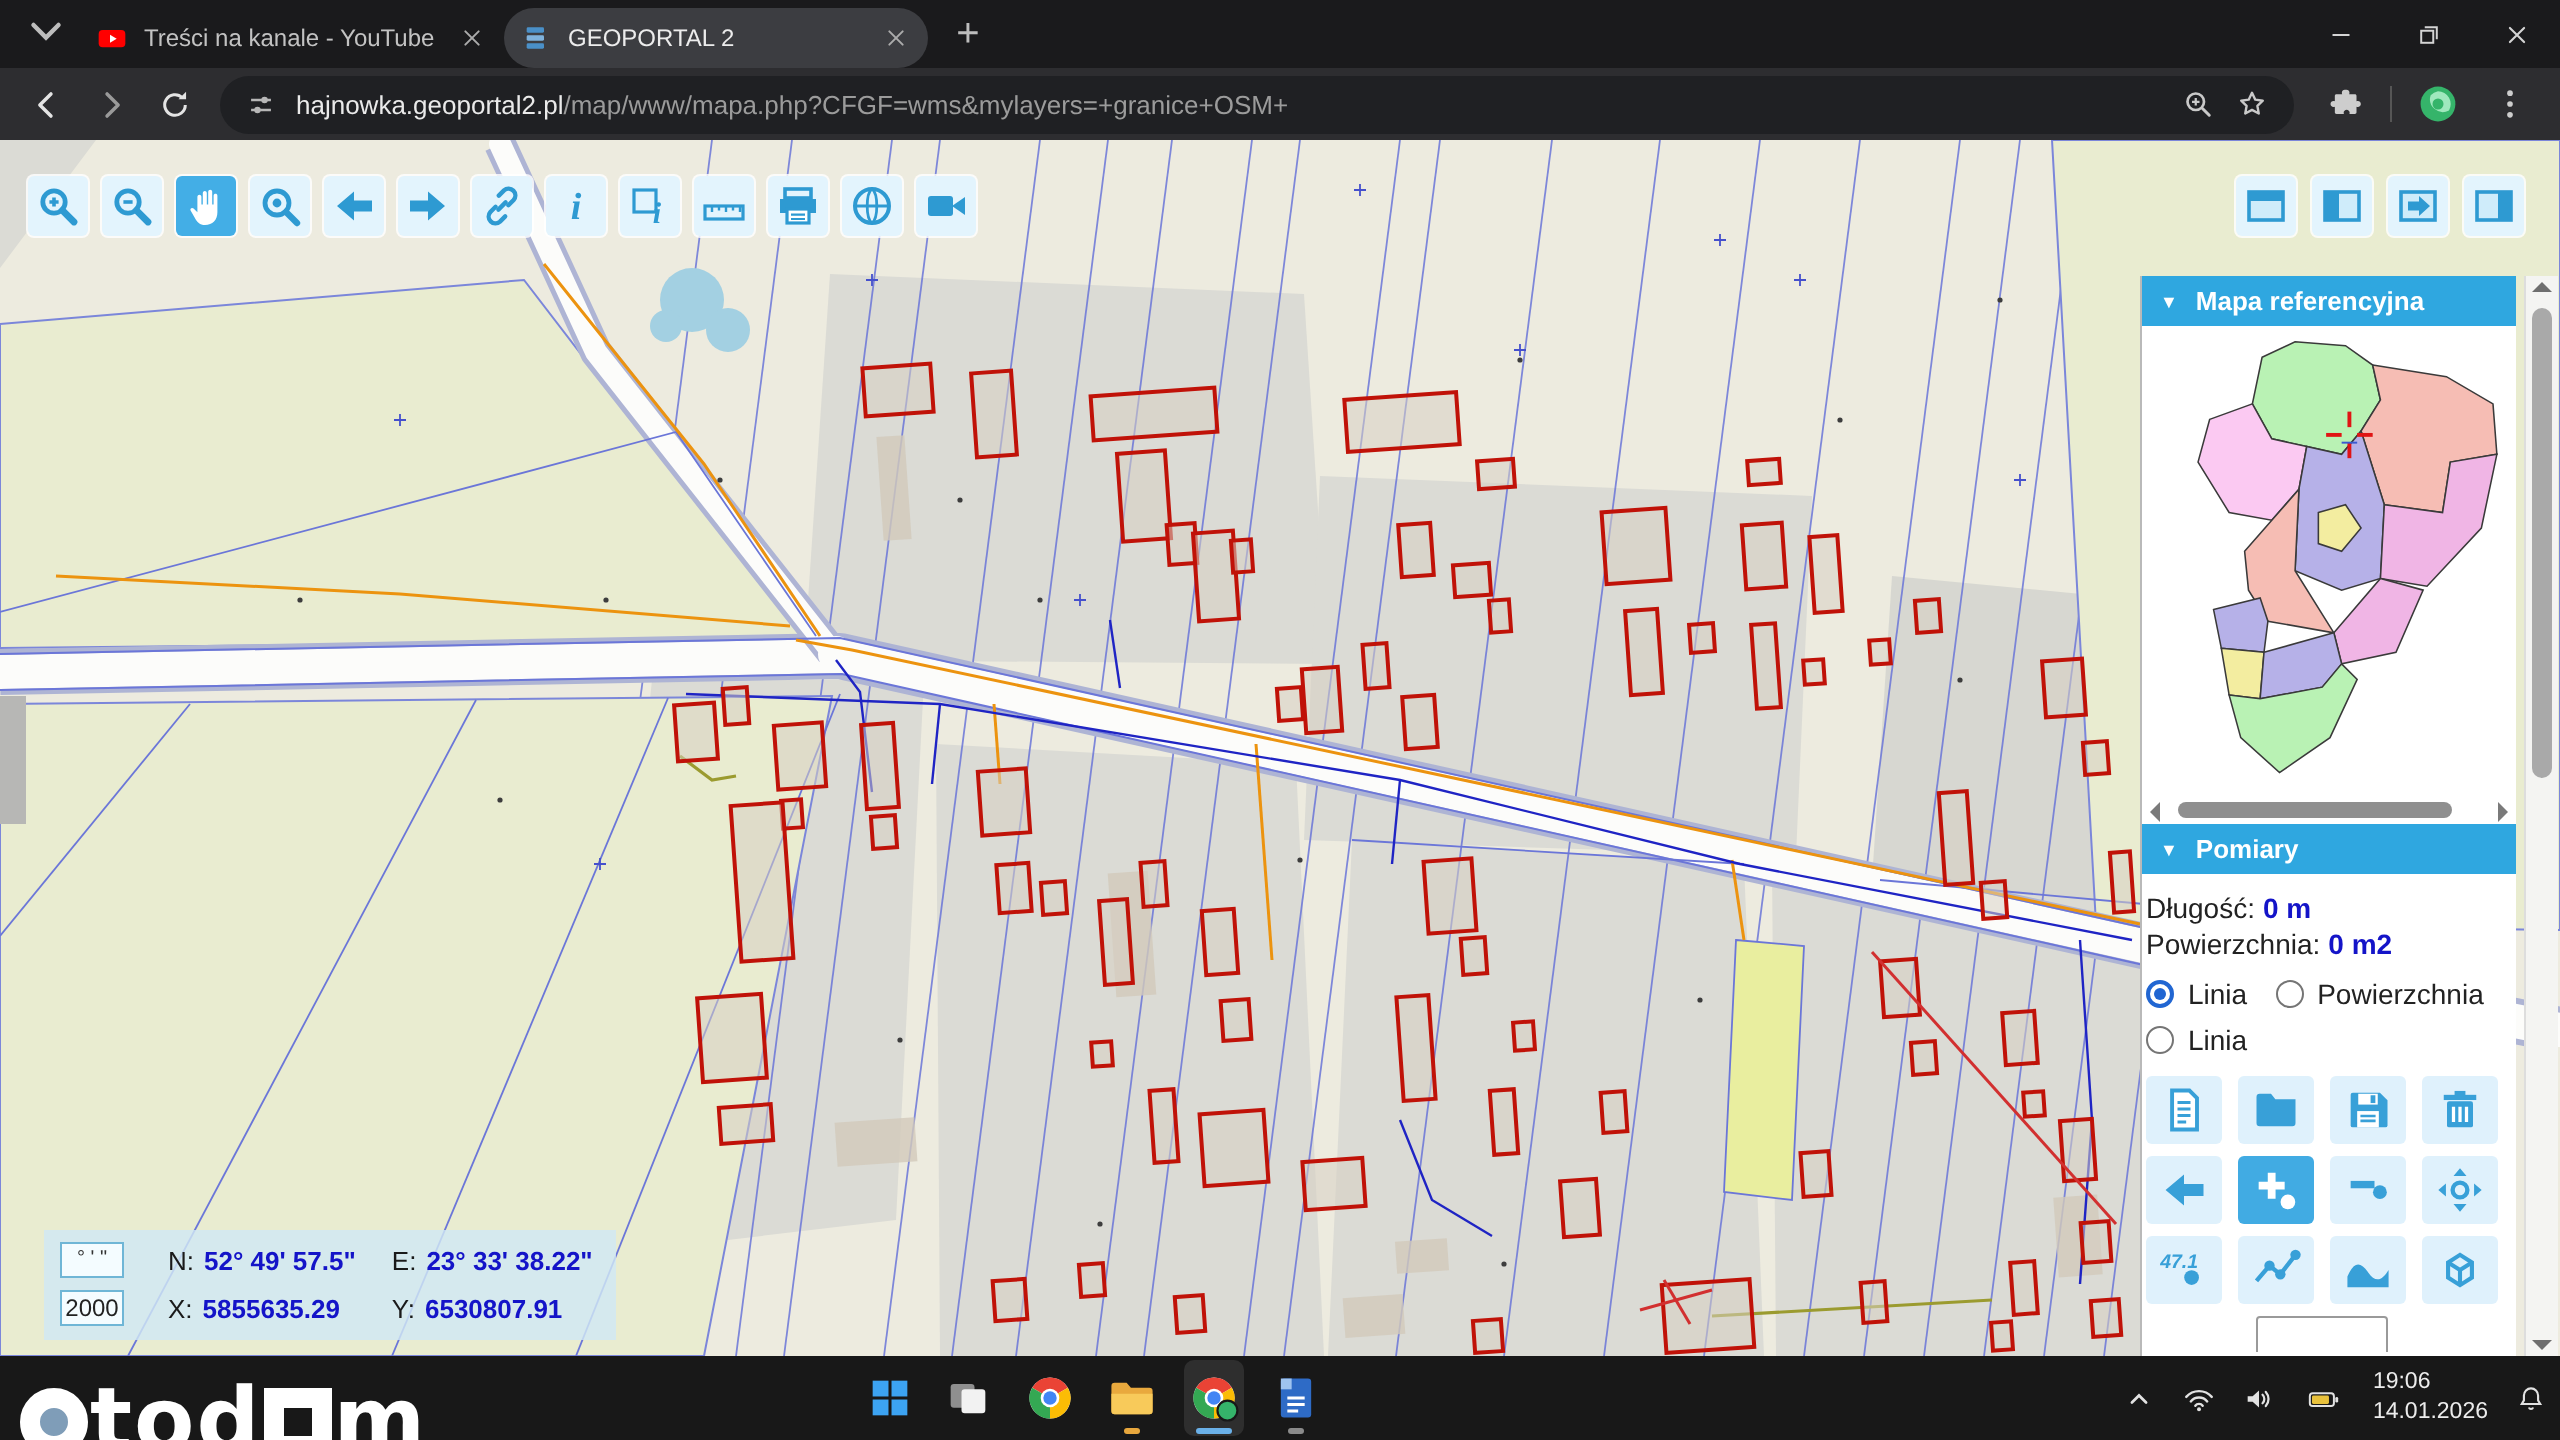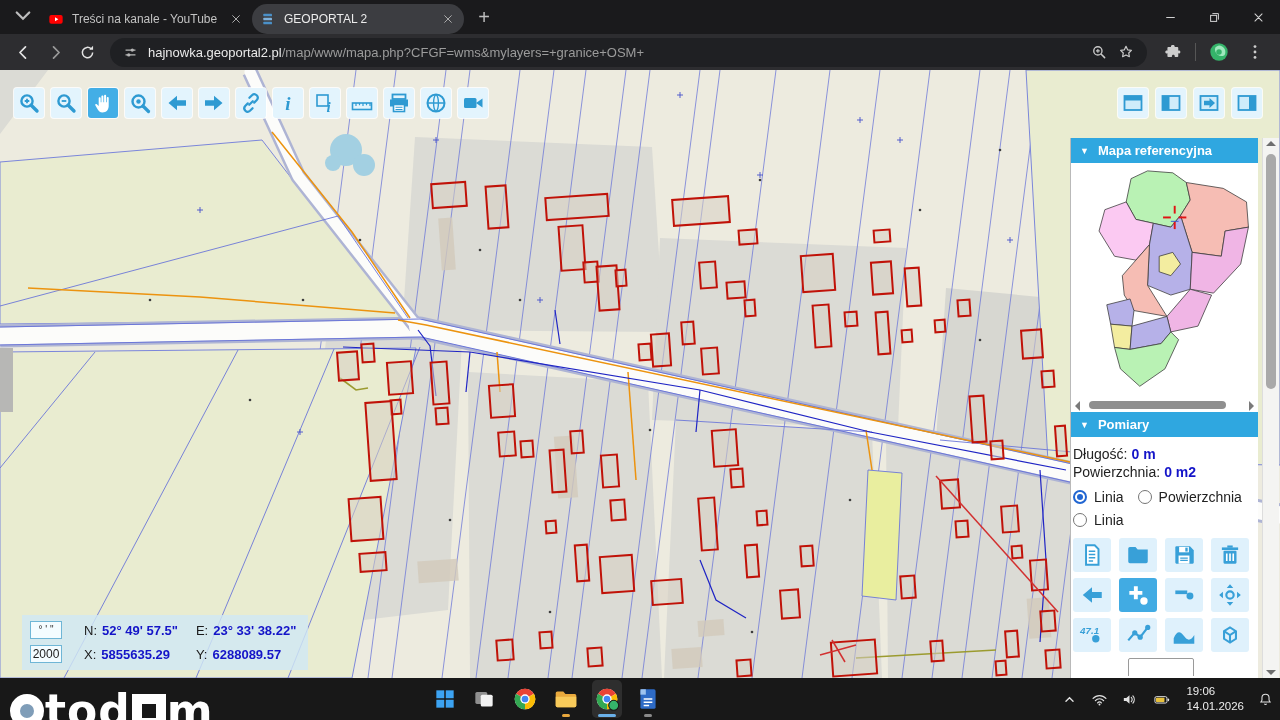--- a/index.html
+++ b/index.html
@@ -666,21 +666,21 @@
       <span class="vs-thumb"></span>
       <span class="vs-down"></span>
     </div>
 
     <div class="coords-box">
       <button class="dms-btn">° ' "</button>
       <div class="cpair"><span class="clbl">N:</span><span class="cval">52° 49' 57.5"</span></div>
       <div class="cpair"><span class="clbl">E:</span><span class="cval">23° 33' 38.22"</span></div>
       <div class="scale-box">2000</div>
       <div class="cpair"><span class="clbl">X:</span><span class="cval">5855635.29</span></div>
-      <div class="cpair"><span class="clbl">Y:</span><span class="cval">6288089.57</span></div>
+      <div class="cpair"><span class="clbl">Y:</span><span class="cval">6530807.91</span></div>
     </div>
   </div>
 
   <div class="taskbar">
     <div class="watermark" id="watermark">
         <span class="wm-txt"></span>
         <span class="wm-circle"></span>
         <span class="wm-txt">tod</span>
         <span class="wm-square"></span>
         <span class="wm-txt">m</span>

